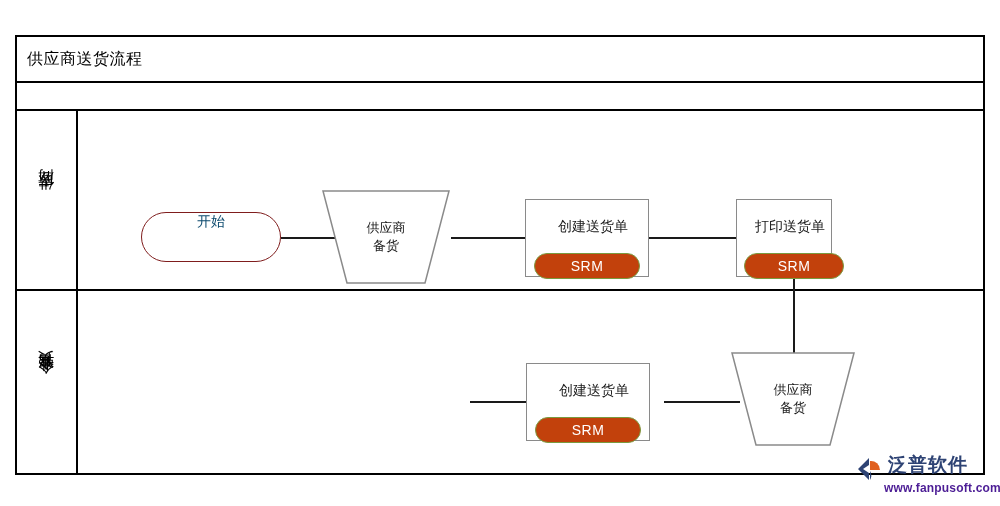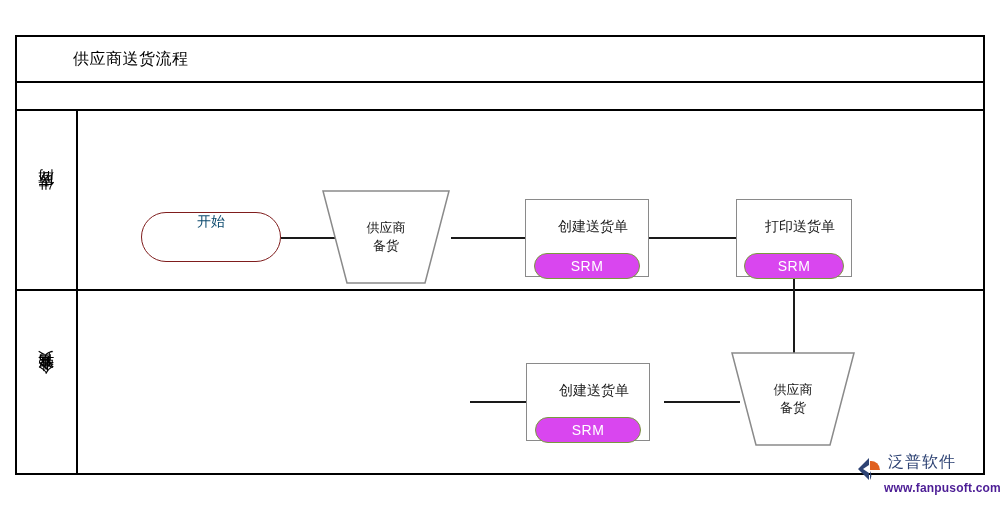--- a/index.html
+++ b/index.html
@@ -31,21 +31,20 @@
   #title-band {
     position: absolute;
     left: 0;
     top: 0;
     width: 100%;
     height: 46px;
     box-sizing: border-box;
     border-bottom: 2px solid #000000;
     display: flex;
     align-items: center;
-    padding-left: 46px;
   }
   #diagram-title {
     padding-left: 10px;
     font-size: 16px;
     color: #000000;
     letter-spacing: 0.5px;
   }
 
   
   #spacer-band {
@@ -184,21 +183,21 @@
     align-items: center;
     justify-content: center;
     font-size: 14px;
     color: #1a1a1a;
     padding-bottom: 22px;
     box-sizing: border-box;
   }
   .srm-badge {
     position: absolute;
     box-sizing: border-box;
-    background: #d946ef;
+    background: #c2410c;
     border: 1px solid #7a9a3f;
     border-radius: 999px;
     color: #ffffff;
     font-size: 14px;
     display: flex;
     align-items: center;
     justify-content: center;
     letter-spacing: 0.5px;
   }
 
@@ -214,22 +213,22 @@
     position: absolute;
     left: 2px;
     top: 4px;
     width: 30px;
     height: 30px;
   }
   #watermark-brand {
     position: absolute;
     left: 34px;
     top: 2px;
-    font-size: 16px;
-    font-weight: normal;
+    font-size: 19px;
+    font-weight: bold;
     color: #2e4374;
     letter-spacing: 1px;
     white-space: nowrap;
   }
   #watermark-url {
     position: absolute;
     left: 30px;
     top: 31px;
     font-size: 12px;
     font-weight: bold;
@@ -281,21 +280,21 @@
         <div class="node-task" style="left:447px; top:88px; width:124px; height:78px;">
           <div class="task-box"></div>
           <div class="task-label">
             <span>创建送货单</span>
           </div>
           <div class="srm-badge" style="left:9px; top:54px; width:106px; height:26px;">
             <span>SRM</span>
           </div>
         </div>
 
-        <div class="node-task" style="left:658px; top:88px; width:116px; height:78px;">
+        <div class="node-task" style="left:658px; top:88px; width:96px; height:78px;">
           <div class="task-box"></div>
           <div class="task-label">
             <span>打印送货单</span>
           </div>
           <div class="srm-badge" style="left:8px; top:54px; width:100px; height:26px;">
             <span>SRM</span>
           </div>
         </div>
 
       </div>

